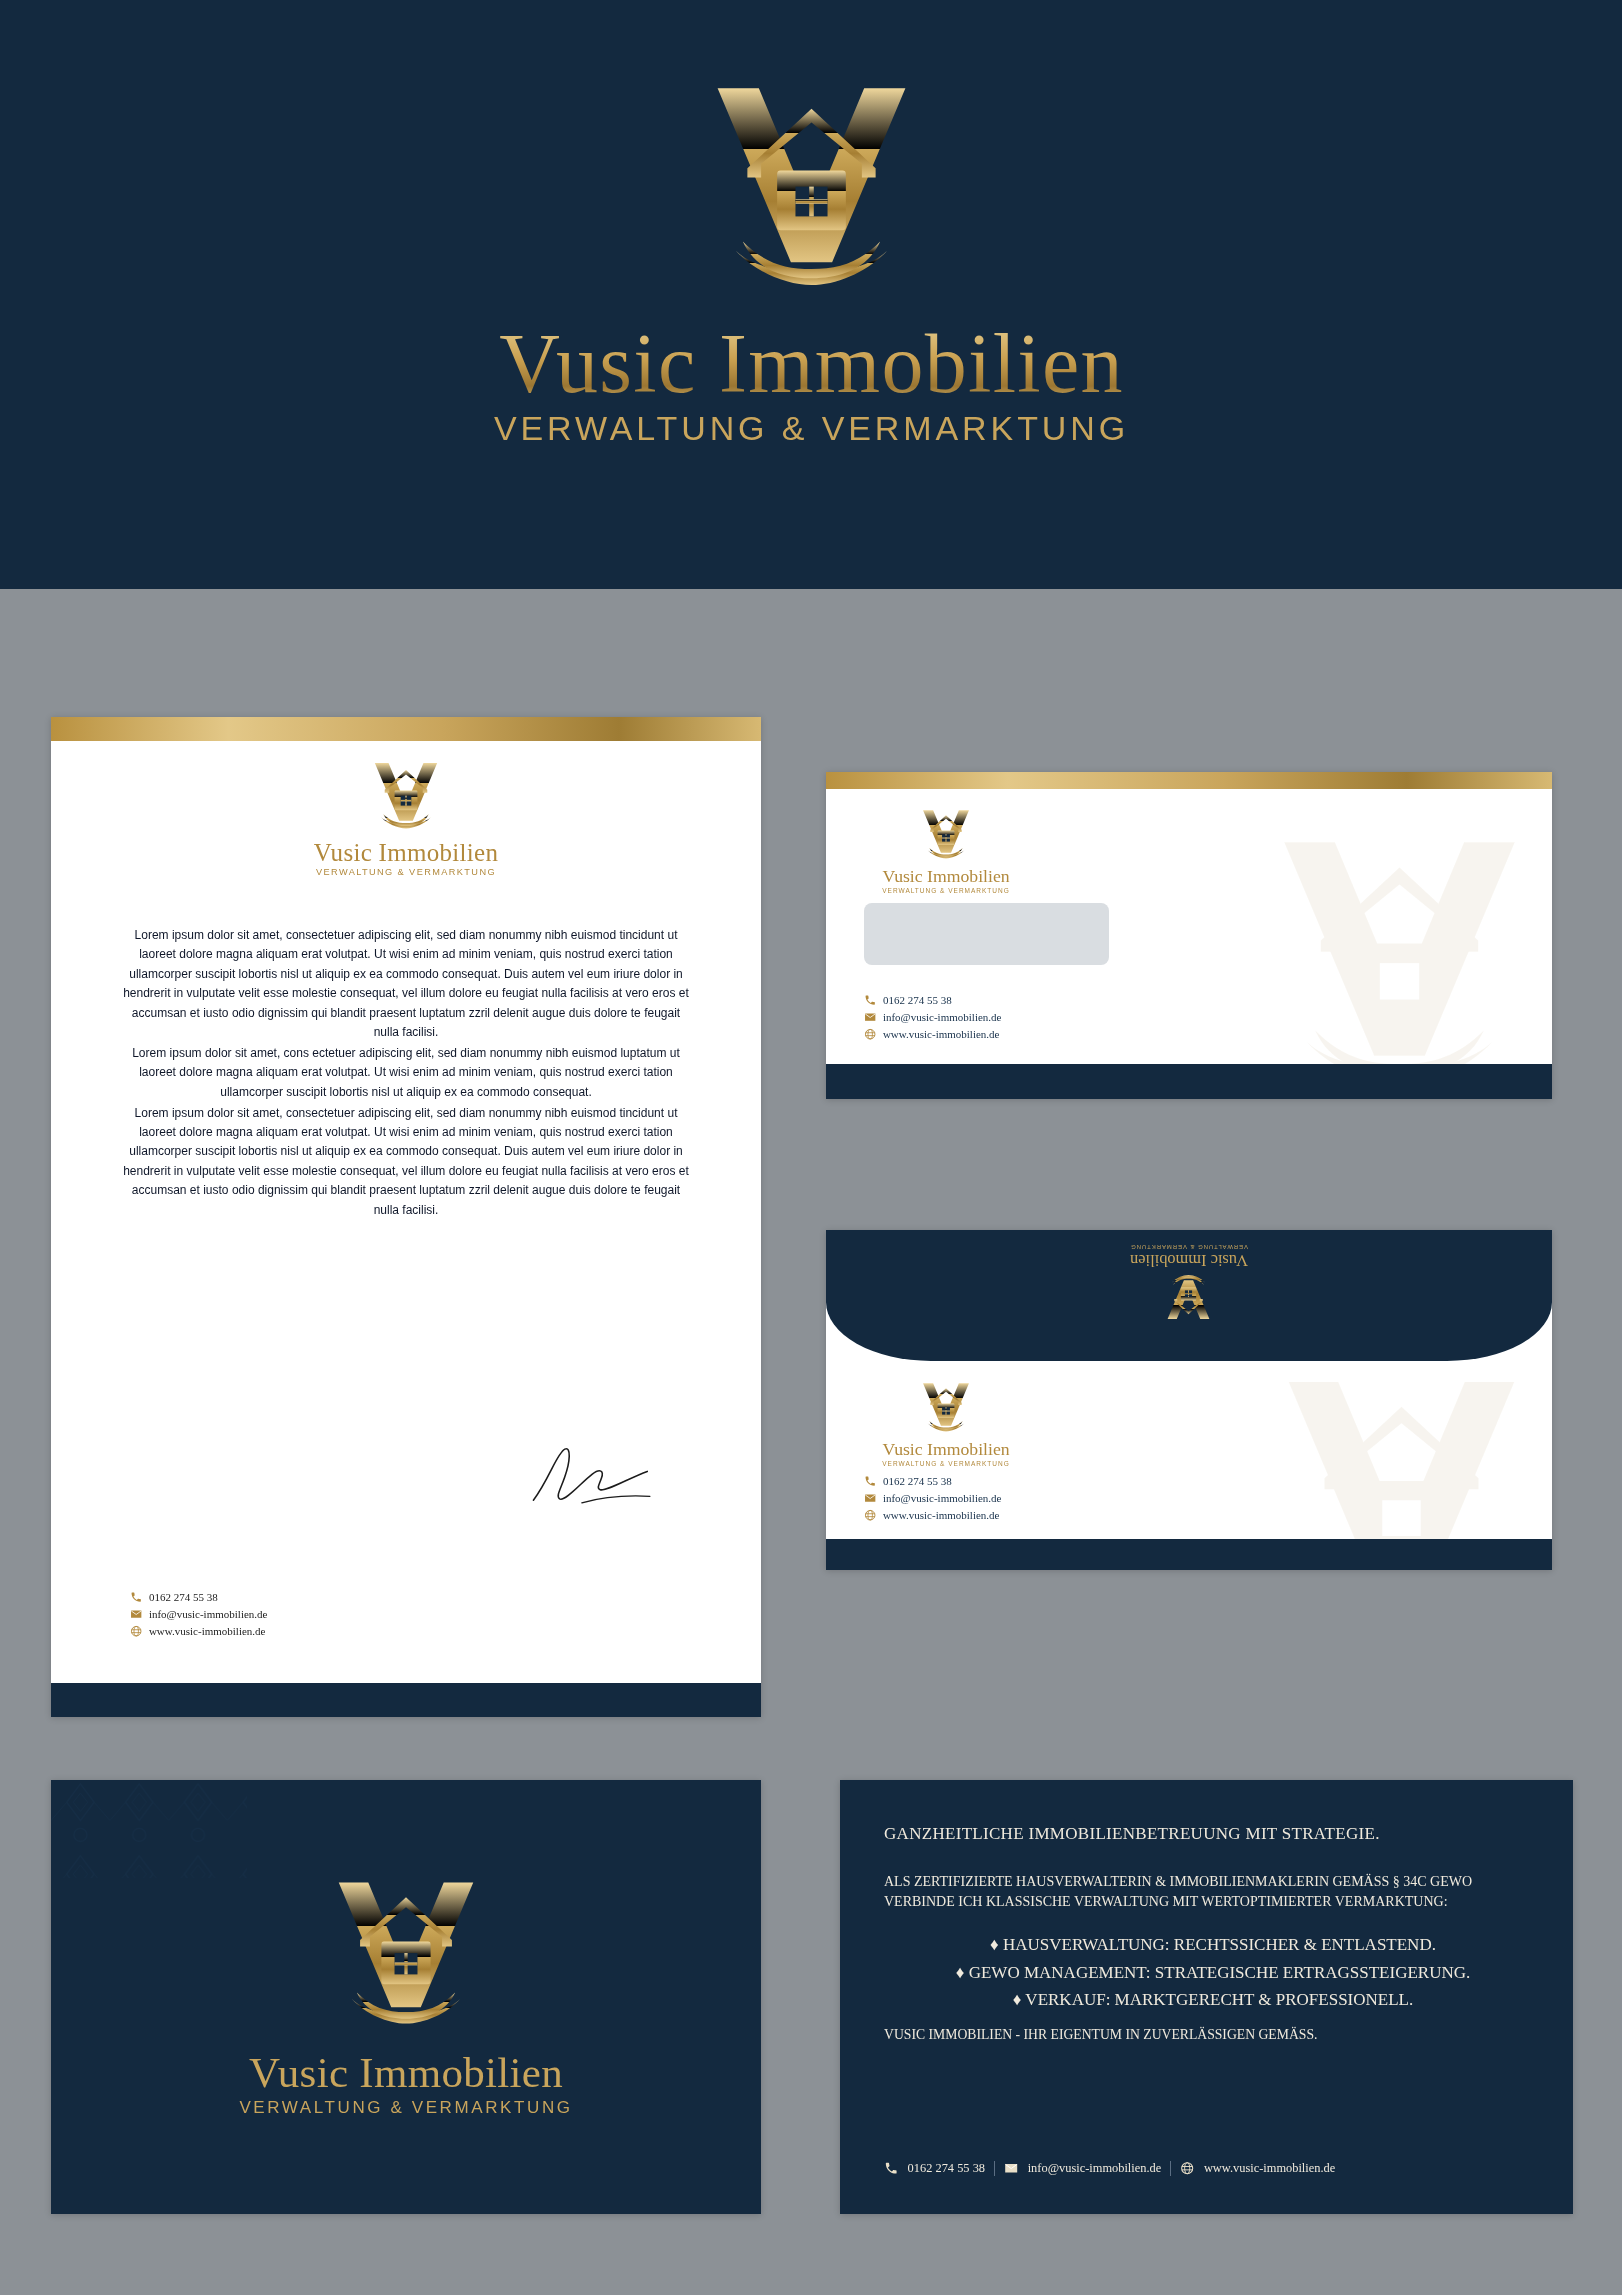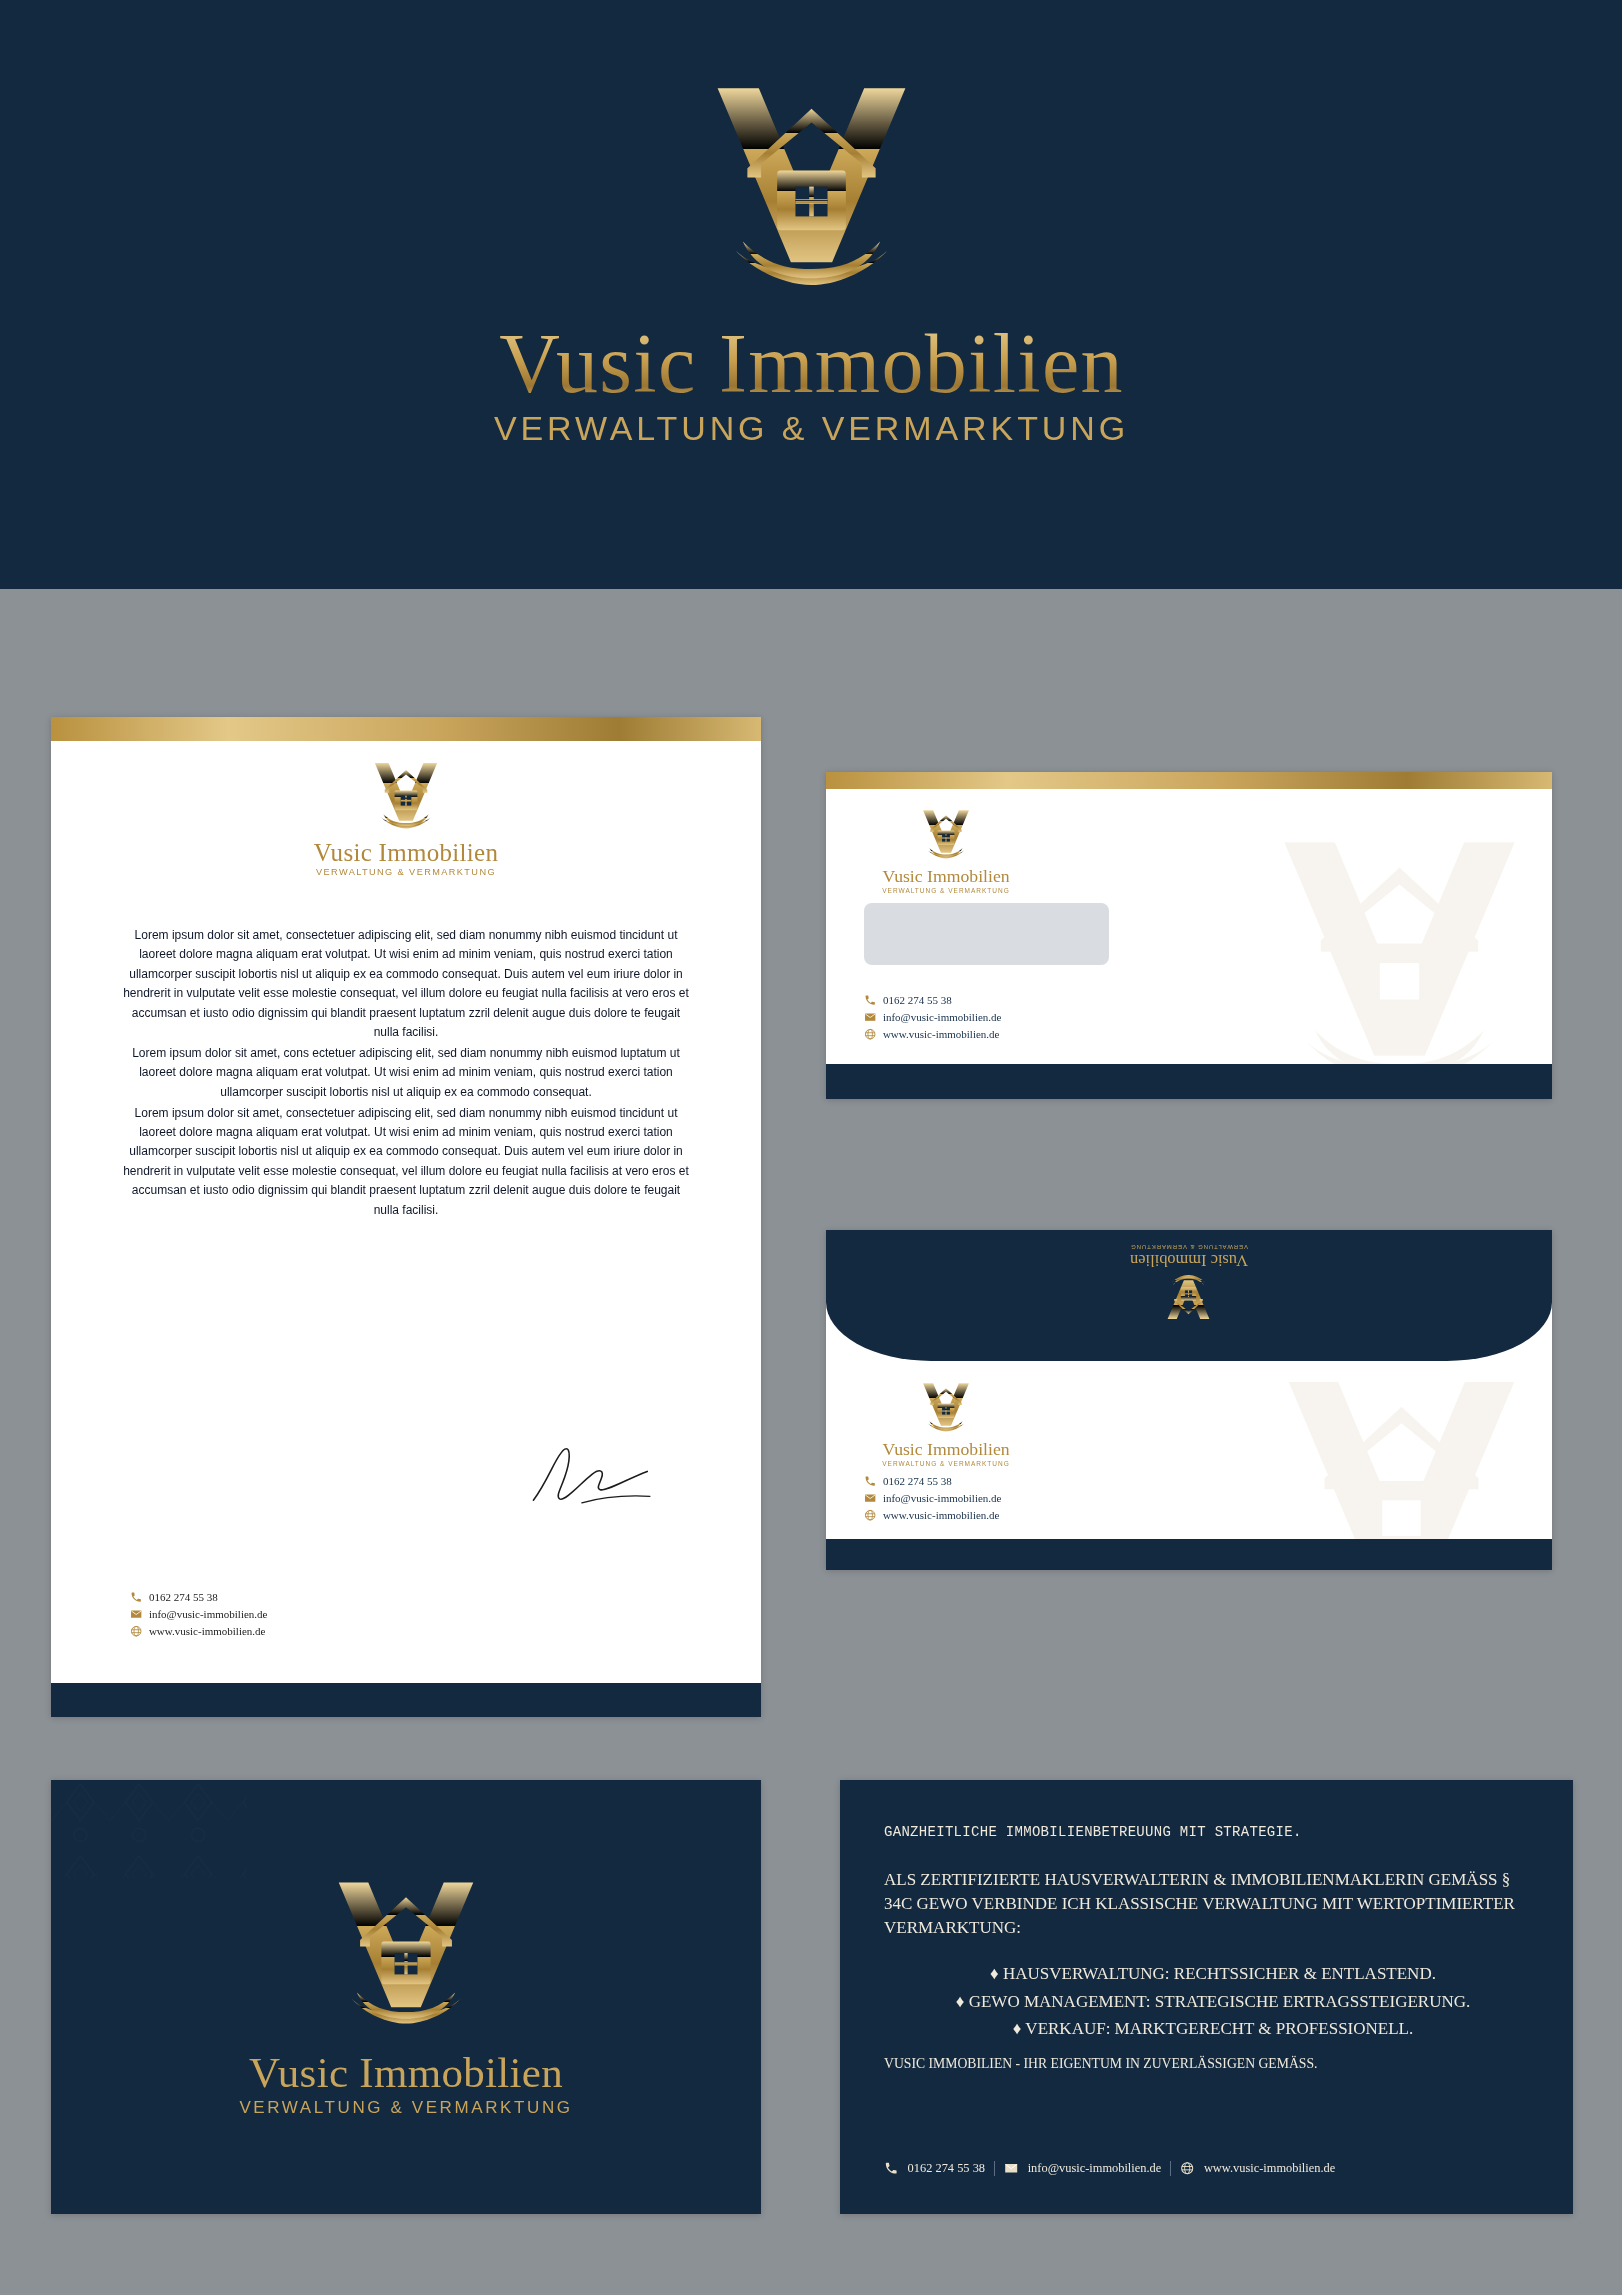--- a/index.html
+++ b/index.html
@@ -116,22 +116,22 @@
   
   #card-front { left: 51px; top: 1780px; width: 710px; height: 434px; background:#13293f; overflow:hidden; }
   #card-front .pattern { position:absolute; inset:0; opacity:.28; }
   #card-front .inner { position:absolute; inset:0; display:flex; flex-direction:column; align-items:center; justify-content:center; }
   #card-front .bc-name { font-family:"Liberation Serif", serif; font-size:43px; color:#c9a55c; margin-top:7.9px; letter-spacing:0.3px; }
   #card-front .bc-sub { font-size:17px; letter-spacing:2.6px; color:#c9a55c; margin-top:1.3px; }
 
   
   #card-back { left: 840px; top: 1780px; width: 733px; height: 434px; background:#13293f; overflow:hidden; }
   #card-back .txt { position:absolute; left:44px; right:31px; top:44px; color:#f0eadd; font-family:"Liberation Serif", serif; }
-  #card-back .head { font-size:14px; letter-spacing:0.3px; margin-bottom:12px;font-family:Liberation Mono, monospace; }
-  #card-back .para { font-size:17px; line-height:1.42; margin-bottom:19.6px;margin-top:28px; }
+  #card-back .head { font-size:17px; letter-spacing:0.3px; margin-bottom:12px; }
+  #card-back .para { font-size:14px; line-height:1.42; margin-bottom:19.6px;margin-top:28px; }
   #card-back .bullets { font-size:17px; line-height:1.62; margin-bottom:13px;text-align:center; }
   #card-back .closing { font-size:13.7px; }
   #card-back .contacts-row { position:absolute; left:44px; bottom:38px; display:flex; align-items:center; gap:9.2px; color:#f0eadd; font-family:"Liberation Serif", serif; font-size:12.4px; }
   #card-back .contacts-row .sep { width:0.7px; height:14.4px; background:#5b6e83; display:inline-block; }
   #card-back .ci { width:14.4px; height:14.4px; display:inline-block; }
 </style>
 </head>
 <body>
 
 <svg width="0" height="0" style="position:absolute" aria-hidden="true">

